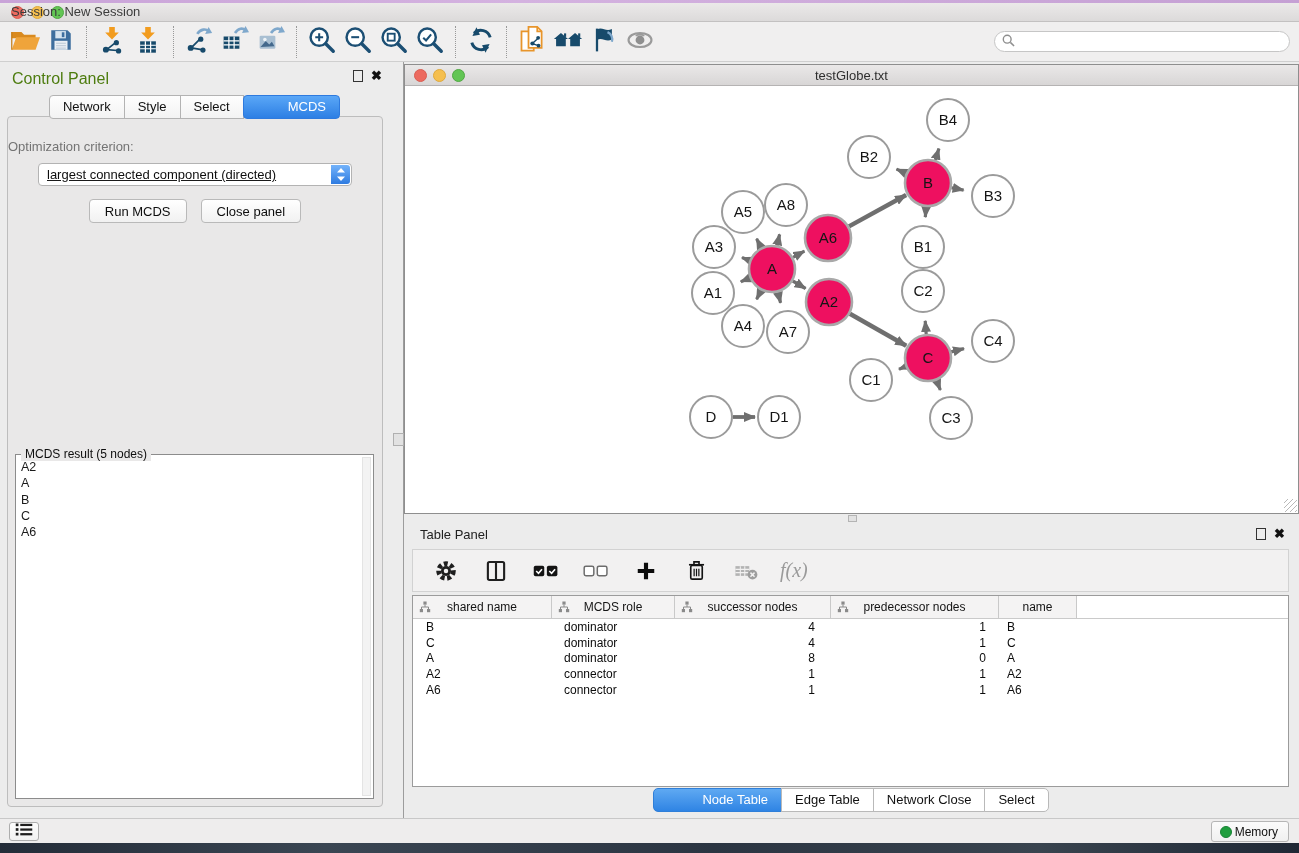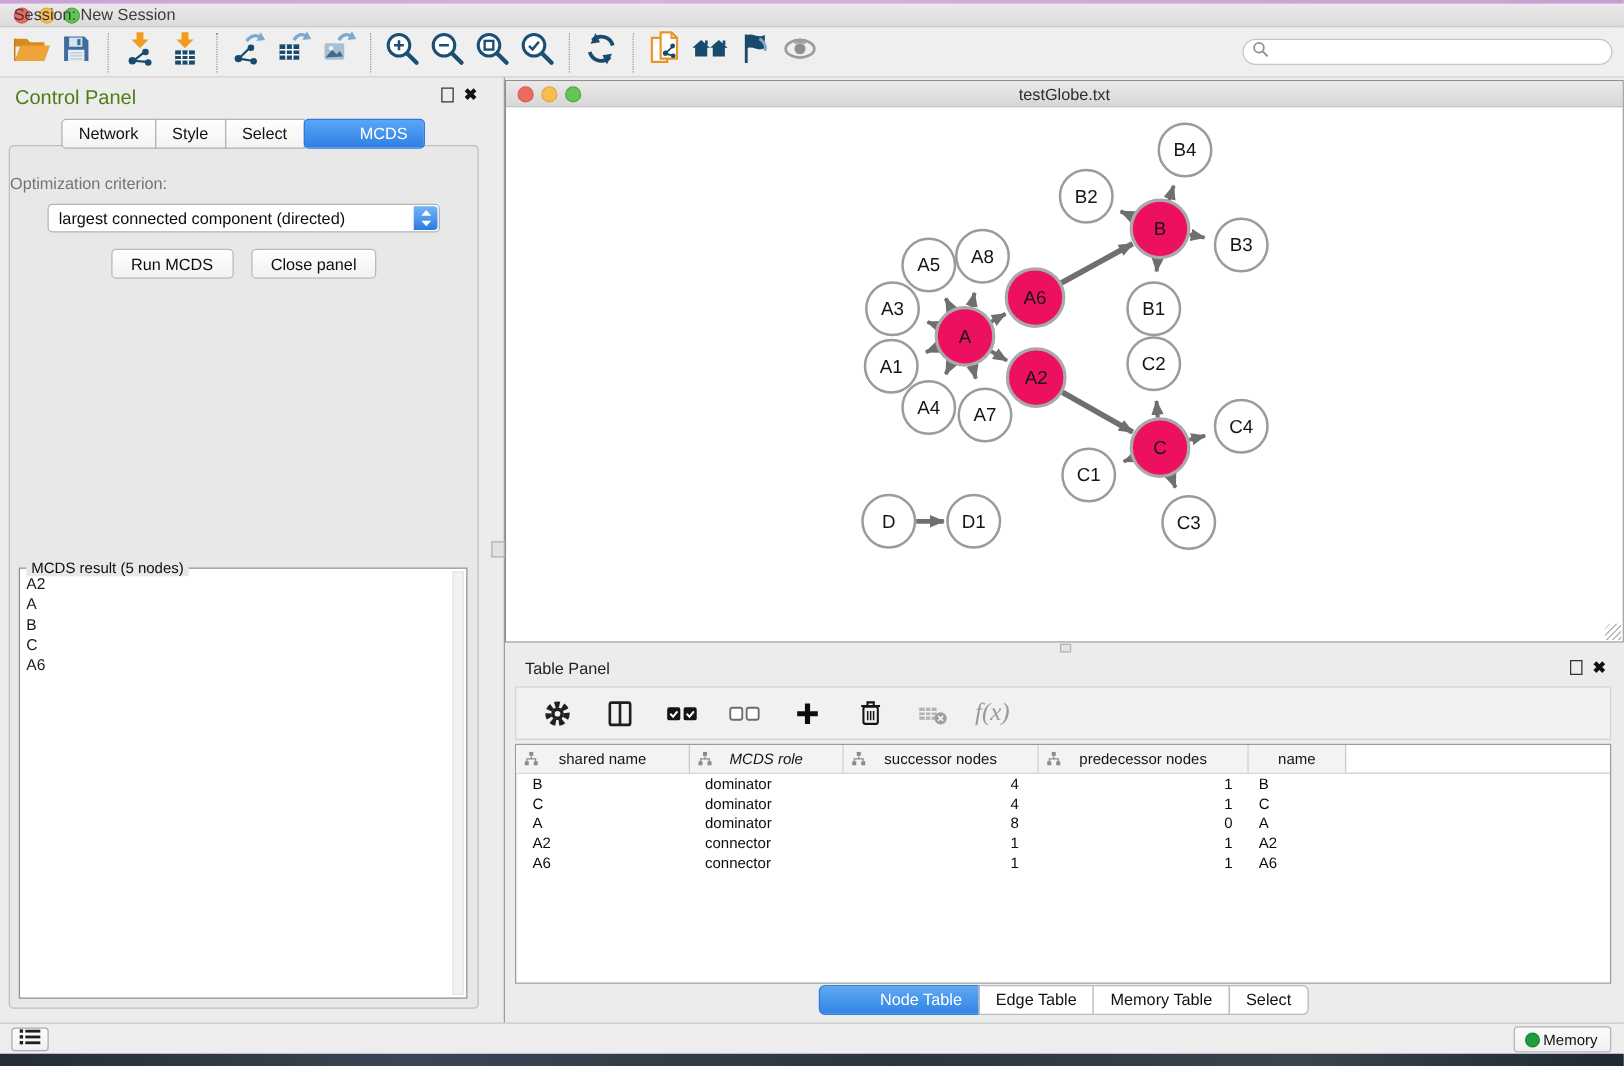--- a/index.html
+++ b/index.html
@@ -48,21 +48,21 @@
     border:1px solid #b3b3b3; margin-left:-1px; color:#111; }
   .cp-tab:first-child { border-radius:4px 0 0 4px; }
   .cp-tab:last-child { border-radius:0 4px 4px 0;padding-left:44px; }
   .cp-tab.active { background:linear-gradient(#5aa7f7,#2d7fe4); color:#fff;
     border-color:#2e7ade; border-radius:4px; }
   .cp-body { position:absolute; left:7px; right:7px; top:54px; bottom:11px;
     background:#e9e8e8; border:1px solid #bdbdbd; border-radius:4px; }
   .opt-label { margin-top:22px; text-align:left; font-size:13px; color:#737373; }
   .combo { margin:9px auto 0; width:314px; height:23px; background:#fff;
     border:1px solid #b3b3b3; border-radius:4px; position:relative;
-    display:flex; align-items:center; }
+    display:flex; align-items:center;text-decoration:underline; }
   .combo .val { font-size:13px; padding-left:8px; color:#0e0e0e; }
   .combo .stepper { position:absolute; right:1px; top:1px; bottom:1px; width:19px;
     background:linear-gradient(#73b3fb,#2e7be0); border-radius:0 3px 3px 0;
     display:flex; align-items:center; justify-content:center; }
   .btn-row { display:flex; justify-content:center; gap:14px; margin-top:13px; }
   .cp-btn { height:24px; padding:0 15px; background:linear-gradient(#ffffff,#f1f1f1);
     border:1px solid #b9b9b9; border-radius:4px; font-size:13px; color:#0e0e0e;
     font-family:"Liberation Sans",sans-serif; }
   .result-group { position:absolute; left:7px; right:8px; top:337px; bottom:7px;
     border:1px solid #8c8c8c; background:#fff; }
@@ -524,21 +524,21 @@
     <div class="th-row">
         <div class="th-cell" style="width: 139px;">
           <svg class="colicon" width="12" height="12" viewBox="0 0 12 12">
             <path d="M6 4v2M2.5 8V6h7v2" fill="none" stroke="#8a8a8a" stroke-width="1"></path>
             <rect x="4.4" y="0.5" width="3.2" height="3.2" fill="#8a8a8a"></rect>
             <rect x="0.8" y="8" width="3.2" height="3.2" fill="#8a8a8a"></rect>
             <rect x="8" y="8" width="3.2" height="3.2" fill="#8a8a8a"></rect>
           </svg>
           <span>shared name</span>
         </div>
-        <div class="th-cell" style="width: 123px; font-style: italic;">
+        <div class="th-cell" style="width: 123px;">
           <svg class="colicon" width="12" height="12" viewBox="0 0 12 12">
             <path d="M6 4v2M2.5 8V6h7v2" fill="none" stroke="#8a8a8a" stroke-width="1"></path>
             <rect x="4.4" y="0.5" width="3.2" height="3.2" fill="#8a8a8a"></rect>
             <rect x="0.8" y="8" width="3.2" height="3.2" fill="#8a8a8a"></rect>
             <rect x="8" y="8" width="3.2" height="3.2" fill="#8a8a8a"></rect>
           </svg>
           <span>MCDS role</span>
         </div>
         <div class="th-cell" style="width: 156px;">
           <svg class="colicon" width="12" height="12" viewBox="0 0 12 12">
@@ -596,21 +596,21 @@
           <div class="td" style="width: 123px; padding-left: 12px; text-align: left;">connector</div>
           <div class="td" style="width: 156px; padding-right: 16px; text-align: right;">1</div>
           <div class="td" style="width: 168px; padding-right: 13px; text-align: right;">1</div>
           <div class="td" style="width: 78px; padding-left: 8px; text-align: left;">A6</div>
         </div>
       </div>
   </div>
   <div class="tp-tabs">
       <div class="seg active">Node Table</div>
       <div class="seg">Edge Table</div>
-      <div class="seg">Memory Table</div>
+      <div class="seg">Network Close</div>
       <div class="seg">Select</div>
     </div>
 </div>
 
 <div class="status-bar">
   <div class="list-btn">
     <span><svg width="18" height="15" viewBox="0 0 24 20">
           <g fill="#1e1e1e">
             <rect x="1" y="2" width="3.6" height="3.6"></rect>
             <rect x="1" y="8.2" width="3.6" height="3.6"></rect>

